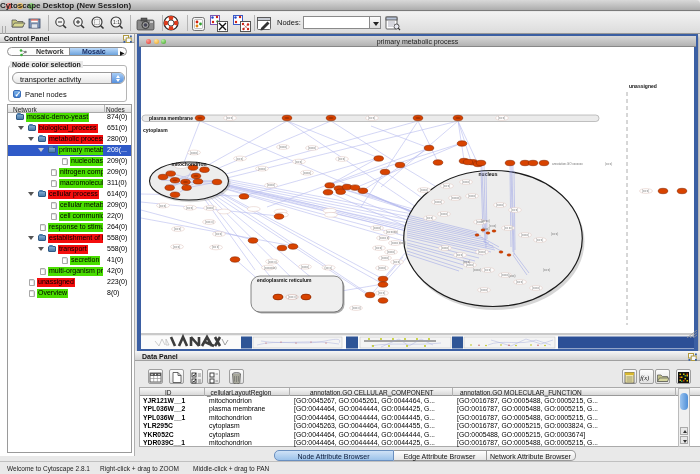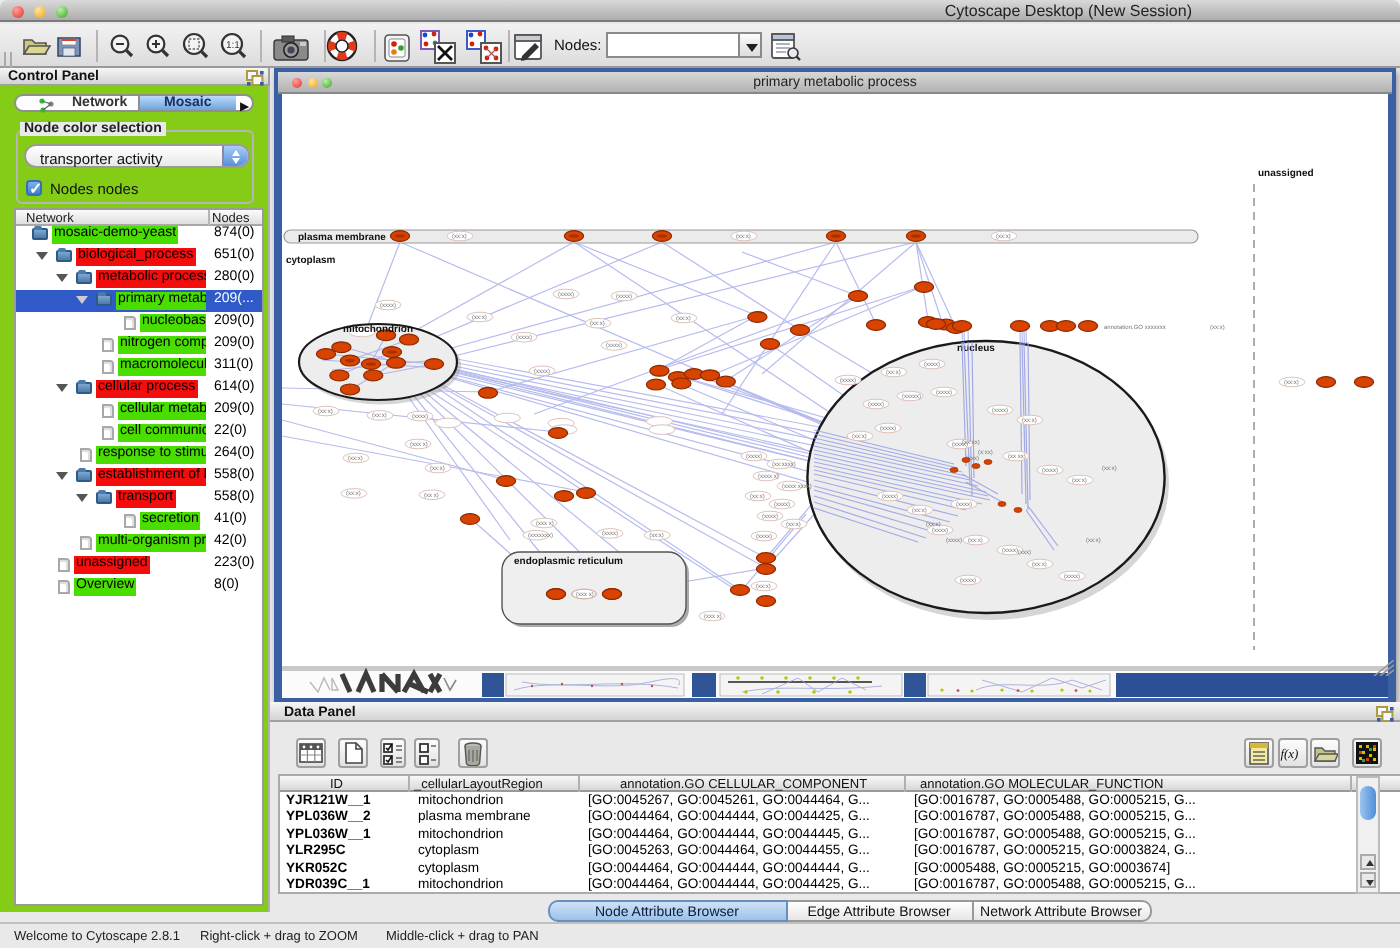--- a/index.html
+++ b/index.html
@@ -1,28 +1,28 @@
 <!DOCTYPE html>
 <html><head>
 <meta charset="utf-8">
 <style>
 * { margin:0; padding:0; box-sizing:border-box; }
 html,body { width:700px; height:474px; overflow:hidden; }
 body { font-family:"Liberation Sans", sans-serif; background:#e9e9e9; position:relative; }
 .abs { position:absolute; }
 #titlebar { left:0; top:0; width:700px; height:11px; background:linear-gradient(#d9d9d9,#adadad); border-bottom:1px solid #7a7a7a; border-radius:4px 4px 0 0; }
 #titlebar .light { position:absolute; top:2.5px; width:6px; height:6px; border-radius:50%; }
-#title-text { position:absolute; top:1px; width:596px; text-align:right; font-size:8px; font-weight:normal; color:#222; }
+#title-text { position:absolute; top:1px; width:596px; text-align:left; font-size:8px; font-weight:bold; color:#222; }
 #toolbar { left:0; top:12px; width:700px; height:22px; background:linear-gradient(#f2f2f2,#dcdcdc); border-bottom:1px solid #9a9a9a; }
 .tsep { position:absolute; top:3px; height:16px; width:1px; background:#b5b5b5; }
 #grip { left:2px; top:14px; width:4px; height:17px; border-left:1px solid #aaa; border-right:1px solid #aaa; }
 
 #cp-header { left:0; top:34px; width:135px; height:9px; background:linear-gradient(#f6f6f6,#d3d3d3); border-bottom:1px solid #a0a0a0; border-right:1px solid #a0a0a0;}
 #cp-header span { position:absolute; left:4px; top:1px; font-size:7px; font-weight:bold; color:#111; }
-#leftpanel { left:0; top:43px; width:135px; height:413px; background:#84cc16; border-right:1px solid #b0b0b0; }
+#leftpanel { left:0; top:43px; width:135px; height:413px; background:#ffffff; border-right:1px solid #b0b0b0; }
 #tabs { position:absolute; left:7px; top:4px; width:120px; height:9px; background:#fdfdfd; border:1px solid #8f8f8f; border-radius:5px; }
 #tab-mosaic { position:absolute; left:61px; top:0px; width:49px; height:7px; background:linear-gradient(#bcdafa,#6da3dd); border-left:1px solid #8f8f8f;}
 #tab-net-label { position:absolute; left:28px; top:0.2px; font-size:7px; font-weight:bold; color:#333; }
 #tab-mosaic-label { position:absolute; left:74px; top:0.2px; font-size:7px; font-weight:bold; color:#1a2f66; }
 #tab-arrow { position:absolute; left:112px; top:1px; font-size:6px; color:#111; }
 #groupbox { position:absolute; left:8px; top:22px; width:119px; height:37px; border:1px solid #b5b5b5; border-radius:3px; }
 #groupbox-label { position:absolute; left:10px; top:18px; font-size:7px; font-weight:bold; color:#222; background:#e9e9e9; padding:0 2px; }
 #dropdown { position:absolute; left:12px; top:29px; width:113px; height:12px; background:linear-gradient(#ffffff,#e8e8e8); border:1px solid #9a9a9a; border-radius:6px; }
 #dropdown span { position:absolute; left:7px; top:1.5px; font-size:7.5px; color:#111; }
 #dd-btn { position:absolute; right:0px; top:0px; width:13px; height:10px; background:linear-gradient(#a8cdf6,#5590dd); border-radius:0 6px 6px 0; border-left:1px solid #88a; }
@@ -219,21 +219,21 @@
   <div id="groupbox"></div>
   <div id="groupbox-label">Node color selection</div>
   <div id="dropdown">
       <span>transporter activity</span>
     <div id="dd-btn">
       <div style="position:absolute; left:3.5px; top:1.5px; width:0; height:0; border-left:2.5px solid transparent; border-right:2.5px solid transparent; border-bottom:3px solid #fff;"></div>
       <div style="position:absolute; left:3.5px; top:6px; width:0; height:0; border-left:2.5px solid transparent; border-right:2.5px solid transparent; border-top:3px solid #fff;"></div>
     </div>
   </div>
   <div id="checkbox"></div>
-  <div id="cb-label">Nodes nodes</div>
+  <div id="cb-label">Panel nodes</div>
   <div id="treebox">
     <div id="treehead">
         <span class="h1">Network</span>
         <span class="h2">Nodes</span>
         <div class="hd"></div>
       </div>
     <div class="trow" style="top:7px;">
         <div class="fold" style="left:8px;"></div>
         <span class="lbl grn" style="left:18px; max-width:77px;">mosaic-demo-yeast</span>
         <span class="cnt">874(0)</span>

